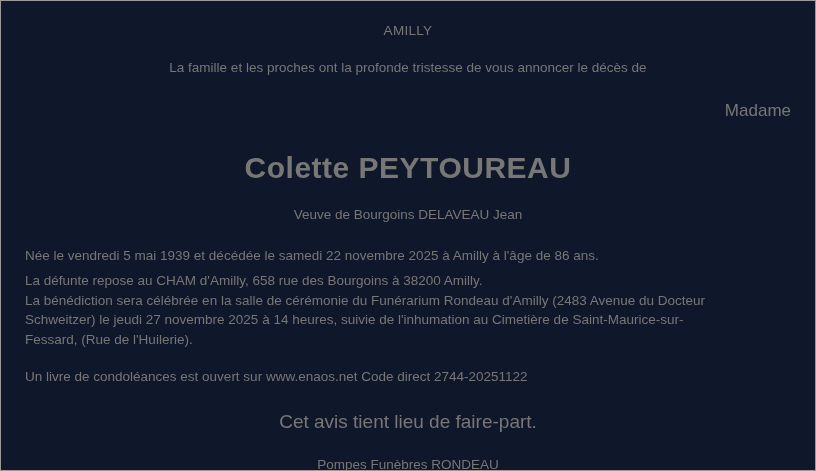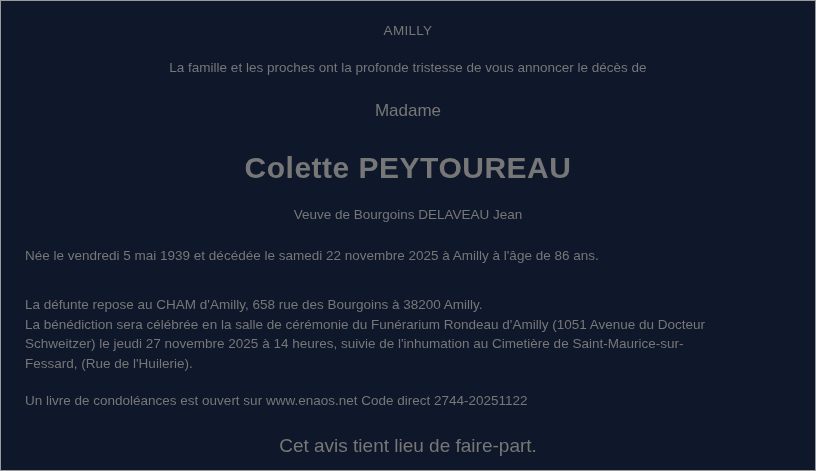--- a/index.html
+++ b/index.html
@@ -33,34 +33,35 @@
     margin-bottom: 22px;
   }
   .intro {
     font-size: 13.5px;
     margin-bottom: 26px;
     text-align: center;
   }
   .madame {
     font-size: 17px;
     margin-bottom: 30px;
+    text-align: right;
   }
   .name {
     font-size: 30px;
     font-weight: bold;
     letter-spacing: 0.5px;
     margin-bottom: 22px;
   }
   .spouse {
     font-size: 13.5px;
     margin-bottom: 26px;
   }
   .birth-death {
     font-size: 13.5px;
-    margin-bottom: 32px;
+    margin-bottom: 8px;
   }
   .block {
     font-size: 13.5px;
     line-height: 1.45;
     margin-bottom: 18px;
   }
   .block .line {
     display: block;
   }
   .condolences {
@@ -90,21 +91,21 @@
     <div class="madame center">Madame</div>
 
     <div class="name center">Colette PEYTOUREAU</div>
 
     <div class="spouse center">Veuve de Bourgoins DELAVEAU Jean</div>
 
     <div class="birth-death">Née le vendredi 5 mai 1939 et décédée le samedi 22 novembre 2025 à Amilly à l'âge de 86 ans.</div>
 
     <div class="block">
       <span class="line">La défunte repose au CHAM d'Amilly, 658 rue des Bourgoins à 38200 Amilly.</span>
-      <span class="line">La bénédiction sera célébrée en la salle de cérémonie du Funérarium Rondeau d'Amilly (1051 Avenue du Docteur</span>
+      <span class="line">La bénédiction sera célébrée en la salle de cérémonie du Funérarium Rondeau d'Amilly (2483 Avenue du Docteur</span>
       <span class="line">Schweitzer) le jeudi 27 novembre 2025 à 14 heures, suivie de l'inhumation au Cimetière de Saint-Maurice-sur-</span>
       <span class="line">Fessard, (Rue de l'Huilerie).</span>
     </div>
 
     <div class="condolences">
       <span class="line">Un livre de condoléances est ouvert sur www.enaos.net</span>
       <span class="line">Code direct 2744-20251122</span>
     </div>
 
     <div class="faire-part center">Cet avis tient lieu de faire-part.</div>

